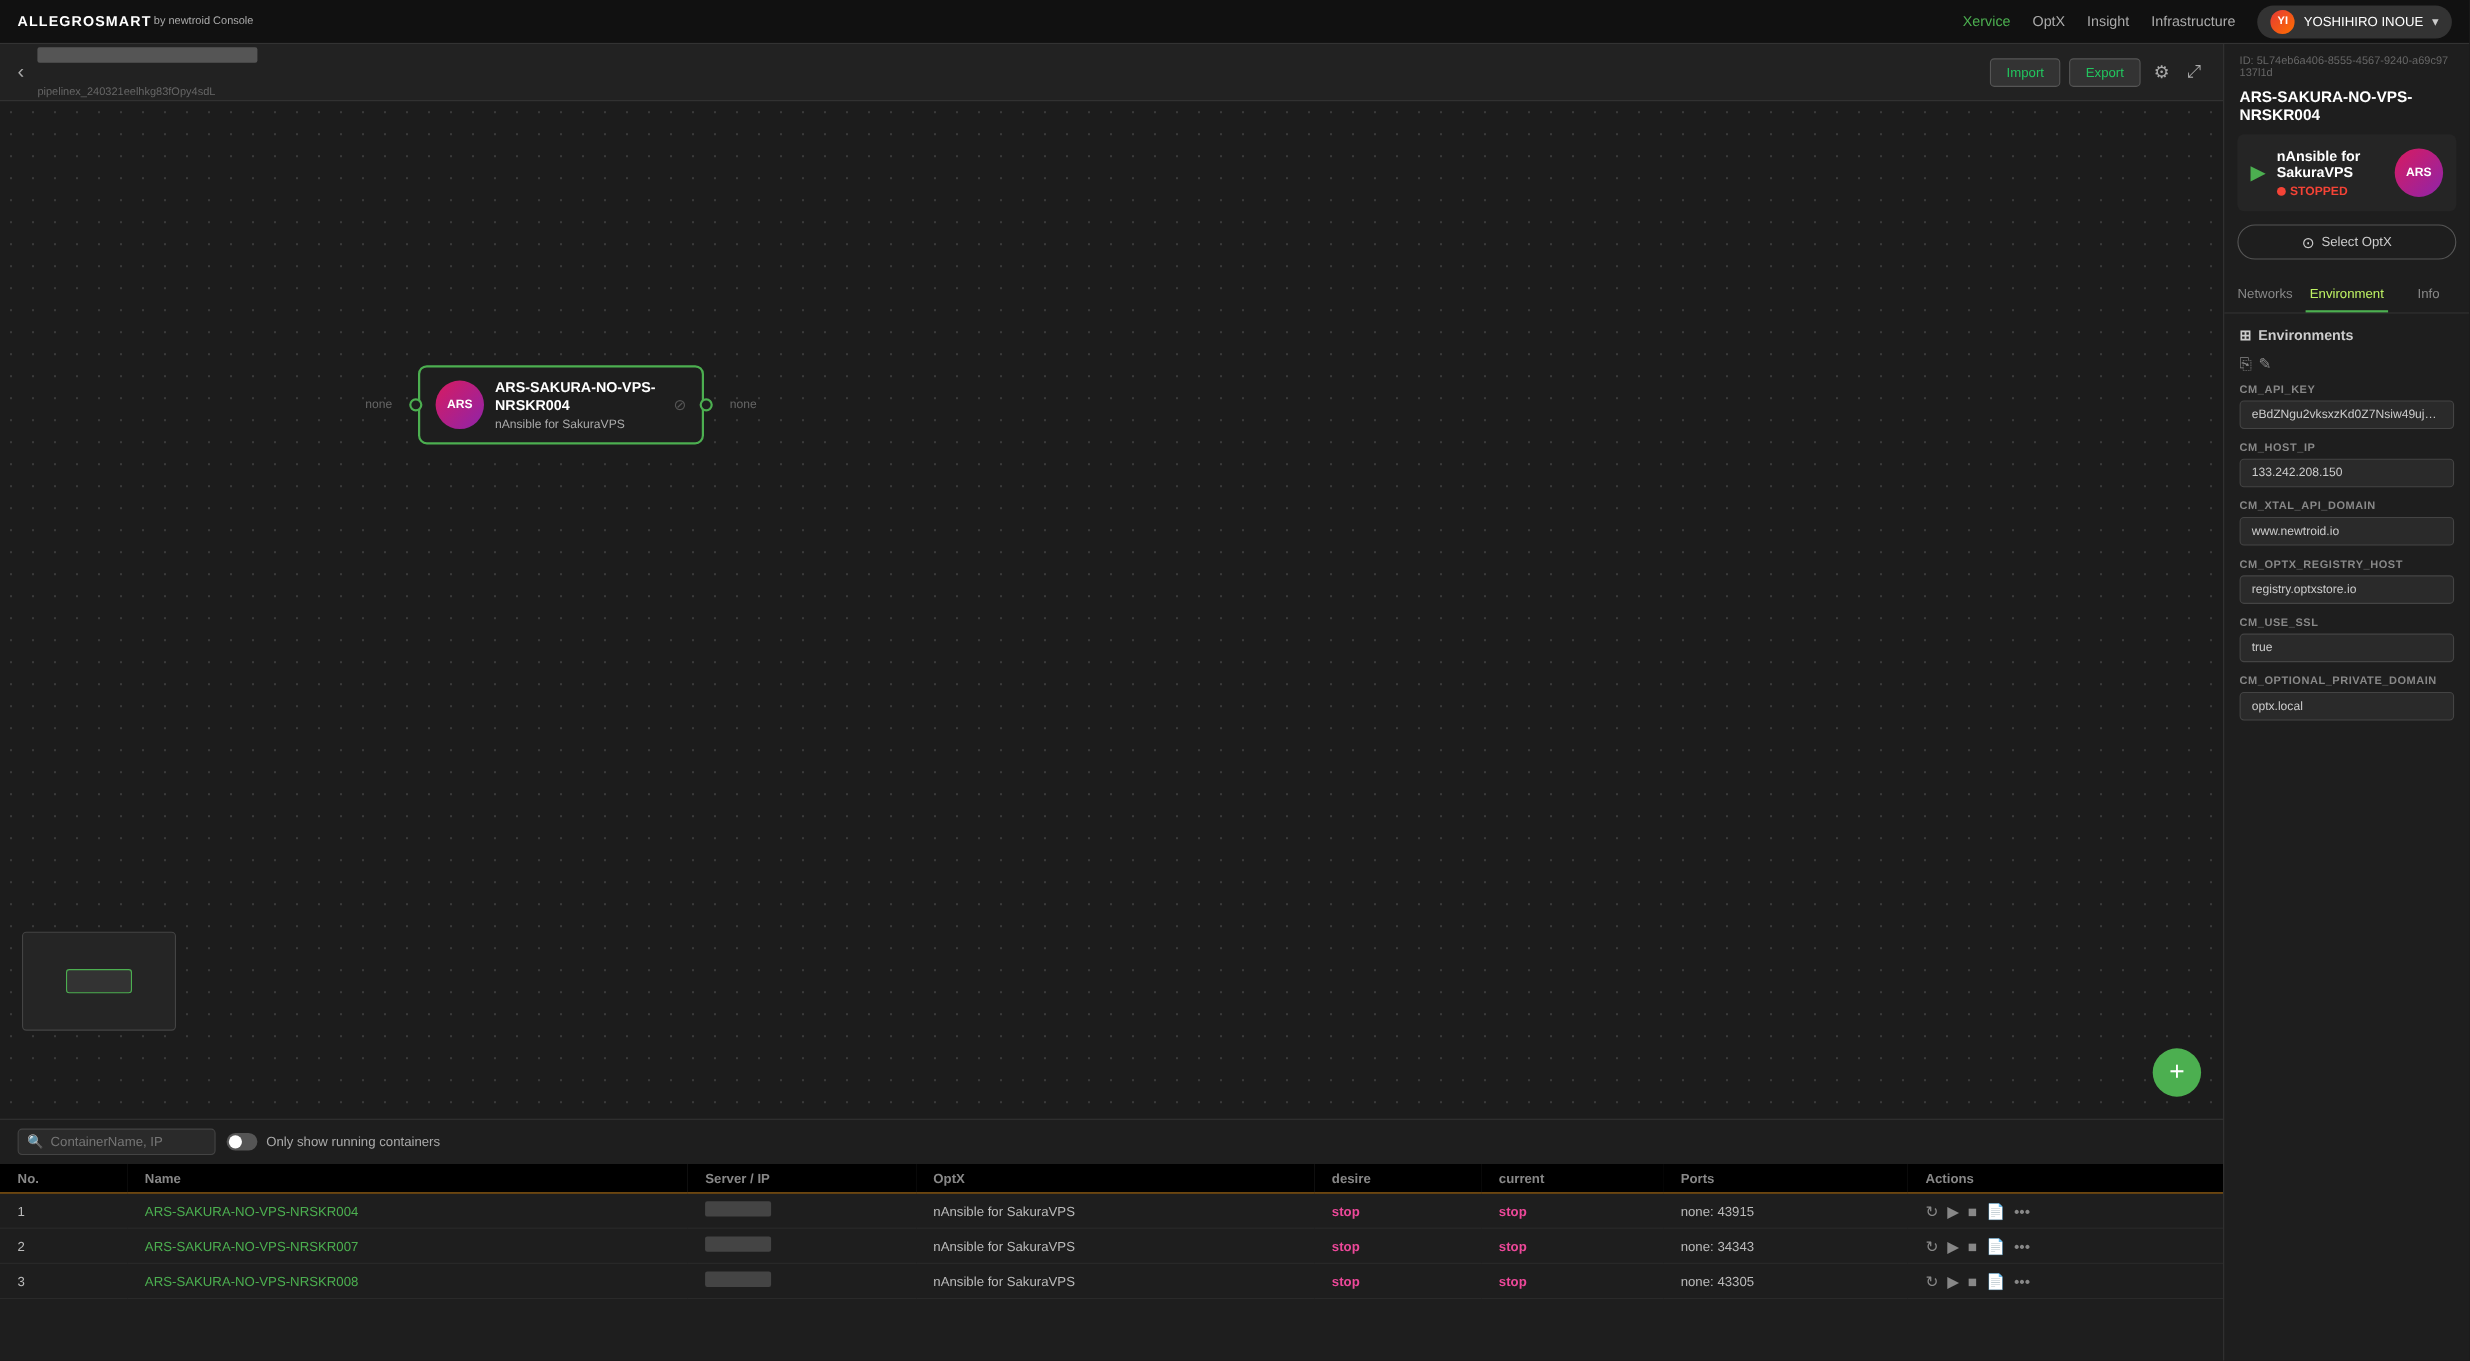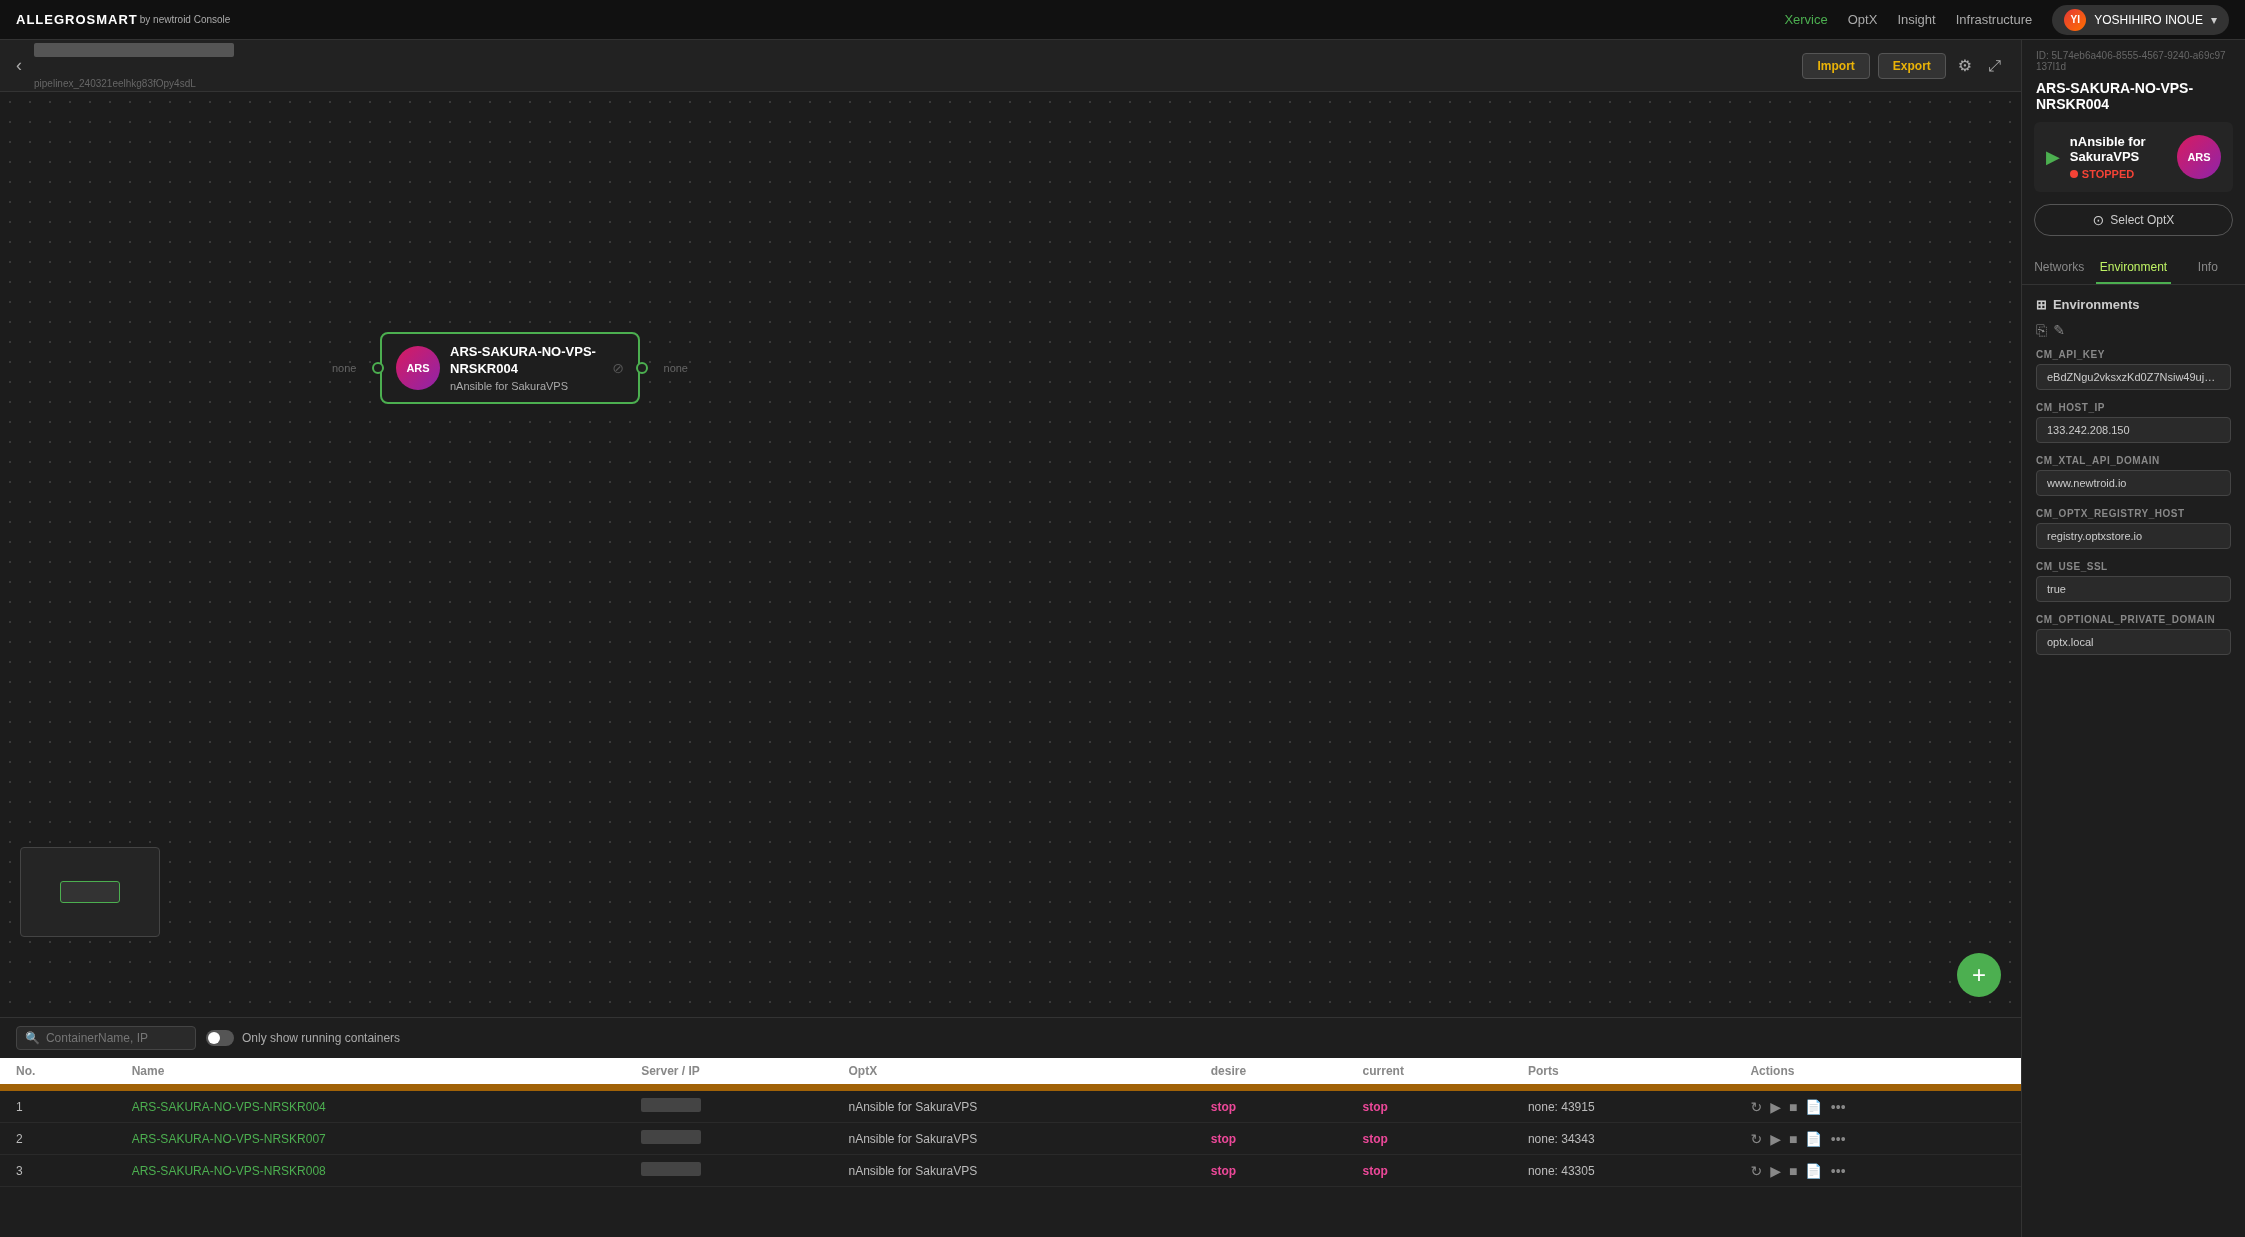--- a/index.html
+++ b/index.html
@@ -33,22 +33,22 @@
     
     .pipeline-header {
       display: flex; align-items: center; height: 52px;
       background: #222; border-bottom: 1px solid #333; padding: 0 16px; gap: 12px;
     }
     .back-btn { color: #aaa; cursor: pointer; font-size: 18px; }
     .pipeline-info { display: flex; flex-direction: column; gap: 17px; }
     .pipeline-sub { color: #666; font-size: 10px; }
     .header-actions { display: flex; gap: 8px; margin-left: auto; align-items: center; }
     .btn-import, .btn-export {
-      background: #333; color: #eab308; border: 1px solid #555;
-      padding: 5px 14px; border-radius: 4px; cursor: pointer; font-size: 12px; font-weight: bold;
+      background: #333; color: #22c55e; border: 1px solid #555;
+      padding: 5px 14px; border-radius: 4px; cursor: pointer; font-size: 12px;
     }
     .icon-btn { color: #aaa; cursor: pointer; font-size: 16px; padding: 4px; }
 
     
     .canvas {
       flex: 1; position: relative; overflow: hidden;
       background-image: radial-gradient(circle, #3a3a3a 1px, transparent 1px);
       background-size: 20px 20px;
     }
 
@@ -111,21 +111,21 @@
     .toggle-wrap { display: flex; align-items: center; gap: 8px; }
     .toggle { width: 28px; height: 16px; border-radius: 8px; background: #555; position: relative; cursor: pointer; }
     .toggle-knob { width: 12px; height: 12px; border-radius: 50%; background: #fff; position: absolute; top: 2px; left: 2px; }
     .filter-label { color: #aaa; font-size: 12px; }
 
     
     .table-wrap { overflow-y: auto; max-height: 140px; }
     table { width: 100%; border-collapse: collapse; }
     thead th {
       padding: 6px 16px; text-align: left; color: #888; font-size: 12px; font-weight: 600;
-      border-bottom: 7px solid #a16207; background: #ffffff; position: sticky; top: 0;
+      border-bottom: 1px solid #a16207; background: #000000; position: sticky; top: 0;
     }
     tbody tr { border-bottom: 1px solid #2a2a2a; }
     tbody td { padding: 7px 16px; font-size: 12px; color: #bbb; }
     .td-link { color: #4caf50; cursor: pointer; }
     .td-stop { color: #ec4899; font-weight: bold; }
     .td-masked { background: #444; border-radius: 2px; width: 60px; height: 14px; display: inline-block; }
     .td-actions { display: flex; gap: 8px; align-items: center; }
     .action-icon { color: #888; cursor: pointer; font-size: 14px; }
 
     

